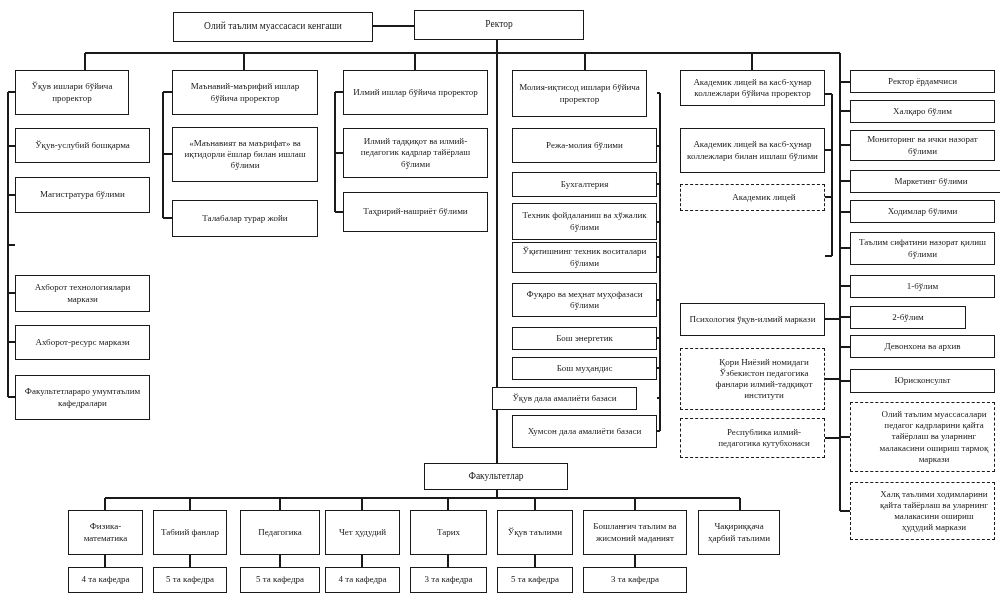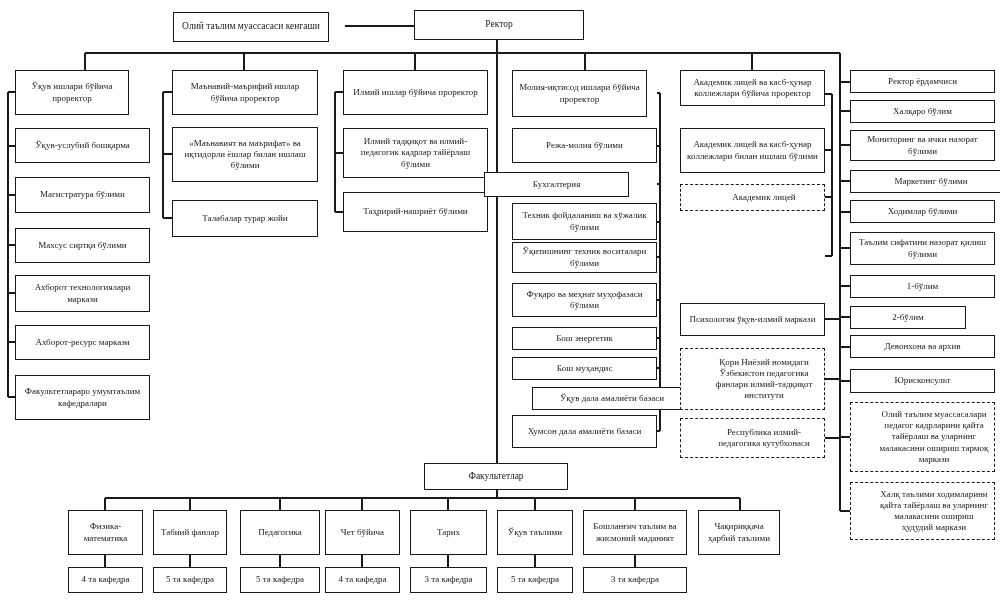--- a/index.html
+++ b/index.html
@@ -45,48 +45,47 @@
 
       <path d="M832 94 V256 M825 94 H832 M825 150 H832 M825 197 H832 M825 256 H832 M825 319 H840 M825 379 H840 M825 438 H840"></path>
 
       <path d="M840 53 V511 M840 82 H850 M840 111 H850 M840 145 H850 M840 181 H850 M840 212 H850 M840 248 H850 M840 286 H850 M840 317 H850 M840 347 H850 M840 381 H850 M840 437 H850 M840 511 H850"></path>
 
       <path d="M497 490 V498 M105 498 H740 M105 498 V510 M190 498 V510 M280 498 V510 M362 498 V510 M448 498 V510 M535 498 V510 M635 498 V510 M740 498 V510"></path>
       <path d="M105 555 V567 M190 555 V567 M280 555 V567 M362 555 V567 M448 555 V567 M535 555 V567 M635 555 V567"></path>
     </g>
   </svg>
 
-  <div class="box big" style="left:173px;top:12px;width:156px;height:30px">Олий таълим муассасаси кенгаши</div>
+  <div class="box big" style="left:173px;top:12px;width:200px;height:30px">Олий таълим муассасаси кенгаши</div>
   <div class="box big" style="left:414px;top:10px;width:170px;height:30px">Ректор</div>
 
   <div class="box" style="left:15px;top:70px;width:114px;height:45px">Ўқув ишлари бўйича проректор</div>
   <div class="box" style="left:15px;top:128px;width:135px;height:35px">Ўқув-услубий бошқарма</div>
   <div class="box" style="left:15px;top:177px;width:135px;height:36px">Магистратура бўлими</div>
-  <div class="box" style="left:15px;top:228px;width:135px;height:35px">Махсус сиртқи бўлими</div>
   <div class="box" style="left:15px;top:275px;width:135px;height:37px">Ахборот технологиялари маркази</div>
   <div class="box" style="left:15px;top:325px;width:135px;height:35px">Ахборот-ресурс маркази</div>
   <div class="box" style="left:15px;top:375px;width:135px;height:45px">Факультетлараро умумтаълим кафедралари</div>
 
   <div class="box" style="left:172px;top:70px;width:146px;height:45px">Маънавий-маърифий ишлар бўйича проректор</div>
   <div class="box" style="left:172px;top:127px;width:146px;height:55px">«Маънавият ва маърифат» ва иқтидорли ёшлар билан ишлаш бўлими</div>
   <div class="box" style="left:172px;top:200px;width:146px;height:37px">Талабалар турар жойи</div>
 
   <div class="box" style="left:343px;top:70px;width:145px;height:45px">Илмий ишлар бўйича проректор</div>
   <div class="box" style="left:343px;top:128px;width:145px;height:50px">Илмий тадқиқот ва илмий-педагогик кадрлар тайёрлаш бўлими</div>
   <div class="box" style="left:343px;top:192px;width:145px;height:40px">Таҳририй-нашриёт бўлими</div>
 
   <div class="box" style="left:512px;top:70px;width:135px;height:47px">Молия-иқтисод ишлари бўйича проректор</div>
   <div class="box" style="left:512px;top:128px;width:145px;height:35px">Режа-молия бўлими</div>
-  <div class="box" style="left:484px;top:172px;width:145px;height:25px">Бухгалтерия</div>
+  <div class="box" style="left:512px;top:172px;width:145px;height:25px">Бухгалтерия</div>
   <div class="box" style="left:512px;top:203px;width:145px;height:37px">Техник фойдаланиш ва хўжалик бўлими</div>
   <div class="box" style="left:512px;top:242px;width:145px;height:31px">Ўқитишнинг техник воситалари бўлими</div>
   <div class="box" style="left:512px;top:283px;width:145px;height:34px">Фуқаро ва меҳнат муҳофазаси бўлими</div>
   <div class="box" style="left:512px;top:327px;width:145px;height:23px">Бош энергетик</div>
   <div class="box" style="left:512px;top:357px;width:145px;height:23px">Бош муҳандис</div>
-  <div class="box" style="left:532px;top:387px;width:160px;height:23px">Ўқув дала амалиёти базаси</div>
+  <div class="box" style="left:492px;top:387px;width:145px;height:23px">Ўқув дала амалиёти базаси</div>
   <div class="box" style="left:512px;top:415px;width:145px;height:33px">Хумсон дала амалиёти базаси</div>
 
   <div class="box" style="left:680px;top:70px;width:145px;height:36px">Академик лицей ва касб-ҳунар коллежлари бўйича проректор</div>
   <div class="box" style="left:680px;top:128px;width:145px;height:45px">Академик лицей ва касб-ҳунар коллежлари билан ишлаш бўлими</div>
   <div class="box dashed" style="left:680px;top:184px;width:145px;height:27px">Академик лицей</div>
   <div class="box" style="left:680px;top:303px;width:145px;height:33px">Психология ўқув-илмий маркази</div>
   <div class="box dashed" style="left:680px;top:348px;width:145px;height:62px">Қори Ниёзий номидаги Ўзбекистон педагогика фанлари илмий-тадқиқот институти</div>
   <div class="box dashed" style="left:680px;top:418px;width:145px;height:40px">Республика илмий-педагогика кутубхонаси</div>
 
   <div class="box" style="left:850px;top:70px;width:145px;height:23px">Ректор ёрдамчиси</div>
@@ -100,21 +99,21 @@
   <div class="box" style="left:850px;top:335px;width:145px;height:23px">Девонхона ва архив</div>
   <div class="box" style="left:850px;top:369px;width:145px;height:24px">Юрисконсульт</div>
   <div class="box dashed" style="left:850px;top:402px;width:145px;height:70px">Олий таълим муассасалари педагог кадрларини қайта тайёрлаш ва уларнинг малакасини ошириш тармоқ маркази</div>
   <div class="box dashed" style="left:850px;top:482px;width:145px;height:58px">Халқ таълими ходимларини қайта тайёрлаш ва уларнинг малакасини ошириш ҳудудий маркази</div>
 
   <div class="box big" style="left:424px;top:463px;width:144px;height:27px">Факультетлар</div>
 
   <div class="box" style="left:68px;top:510px;width:75px;height:45px">Физика-математика</div>
   <div class="box" style="left:153px;top:510px;width:74px;height:45px">Табиий фанлар</div>
   <div class="box" style="left:240px;top:510px;width:80px;height:45px">Педагогика</div>
-  <div class="box" style="left:325px;top:510px;width:75px;height:45px">Чет бўйича</div>
+  <div class="box" style="left:325px;top:510px;width:75px;height:45px">Чет ҳудудий</div>
   <div class="box" style="left:410px;top:510px;width:77px;height:45px">Тарих</div>
   <div class="box" style="left:497px;top:510px;width:76px;height:45px">Ўқув таълими</div>
   <div class="box" style="left:583px;top:510px;width:104px;height:45px">Бошланғич таълим ва жисмоний маданият</div>
   <div class="box" style="left:698px;top:510px;width:82px;height:45px">Чақириққача ҳарбий таълими</div>
 
   <div class="box" style="left:68px;top:567px;width:75px;height:26px">4 та кафедра</div>
   <div class="box" style="left:153px;top:567px;width:74px;height:26px">5 та кафедра</div>
   <div class="box" style="left:240px;top:567px;width:80px;height:26px">5 та кафедра</div>
   <div class="box" style="left:325px;top:567px;width:75px;height:26px">4 та кафедра</div>
   <div class="box" style="left:410px;top:567px;width:77px;height:26px">3 та кафедра</div>

